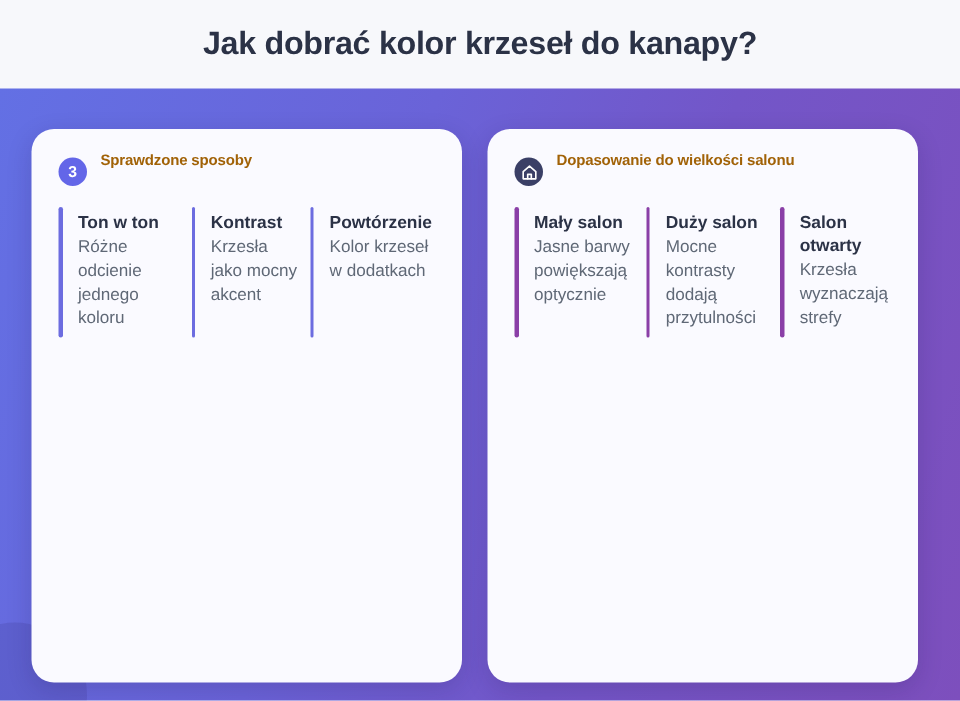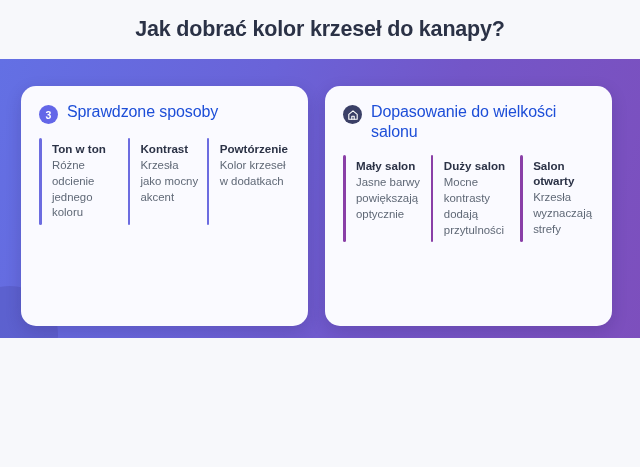--- a/index.html
+++ b/index.html
@@ -9,21 +9,21 @@
   body {
     width: 640px;
     height: 467px;
     overflow: hidden;
     font-family: "Liberation Sans", sans-serif;
     background: #f7f8fb;
   }
   .slide {
     position: relative;
     width: 640px;
-    height: 338px;
+    height: 467px;
     background: #f7f8fb;
     display: flex;
     flex-direction: column;
   }
   
   .header {
     height: 59px;
     flex: 0 0 59px;
     background: #f7f8fb;
     display: flex;
@@ -98,23 +98,23 @@
   }
   .badge-num { background: #6366e8; }
   .badge-icon {
     background: #3a3f66;
     width: 19px;
     height: 19px;
     margin-top: 3px;
   }
   .badge-icon svg { display: block; }
   .card-title {
-    font-size: 16px;
-    font-weight: normal;
-    color: #1d4ed8;
+    font-size: 10px;
+    font-weight: bold;
+    color: #a16207;
     line-height: 1.23;
     letter-spacing: -0.1px;
   }
   
   .list {
     display: flex;
     flex-direction: row;
     gap: 4px;
   }
   .item {

